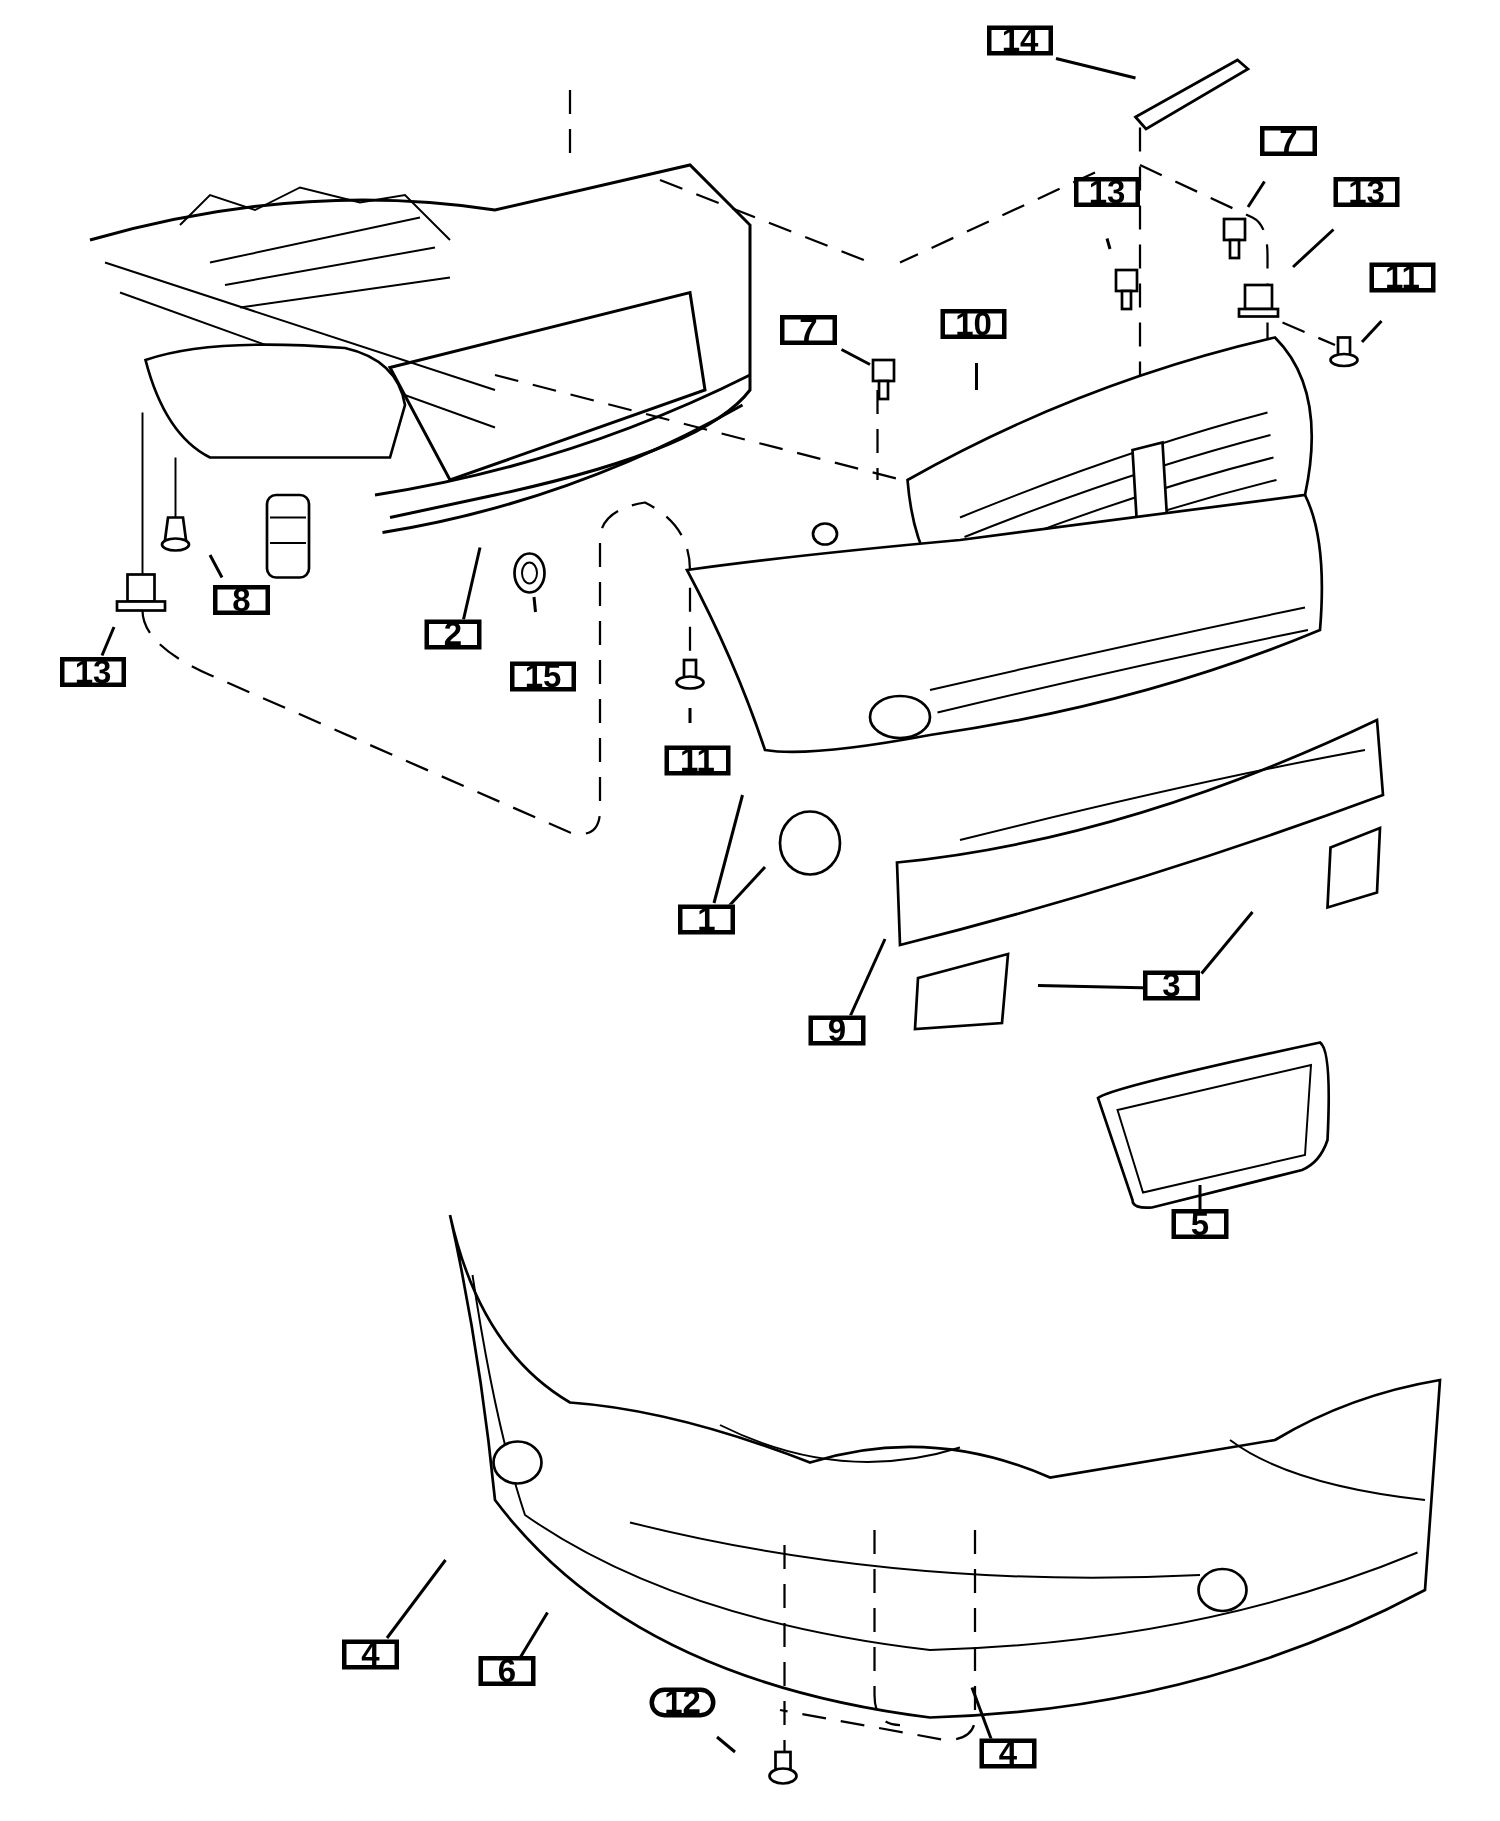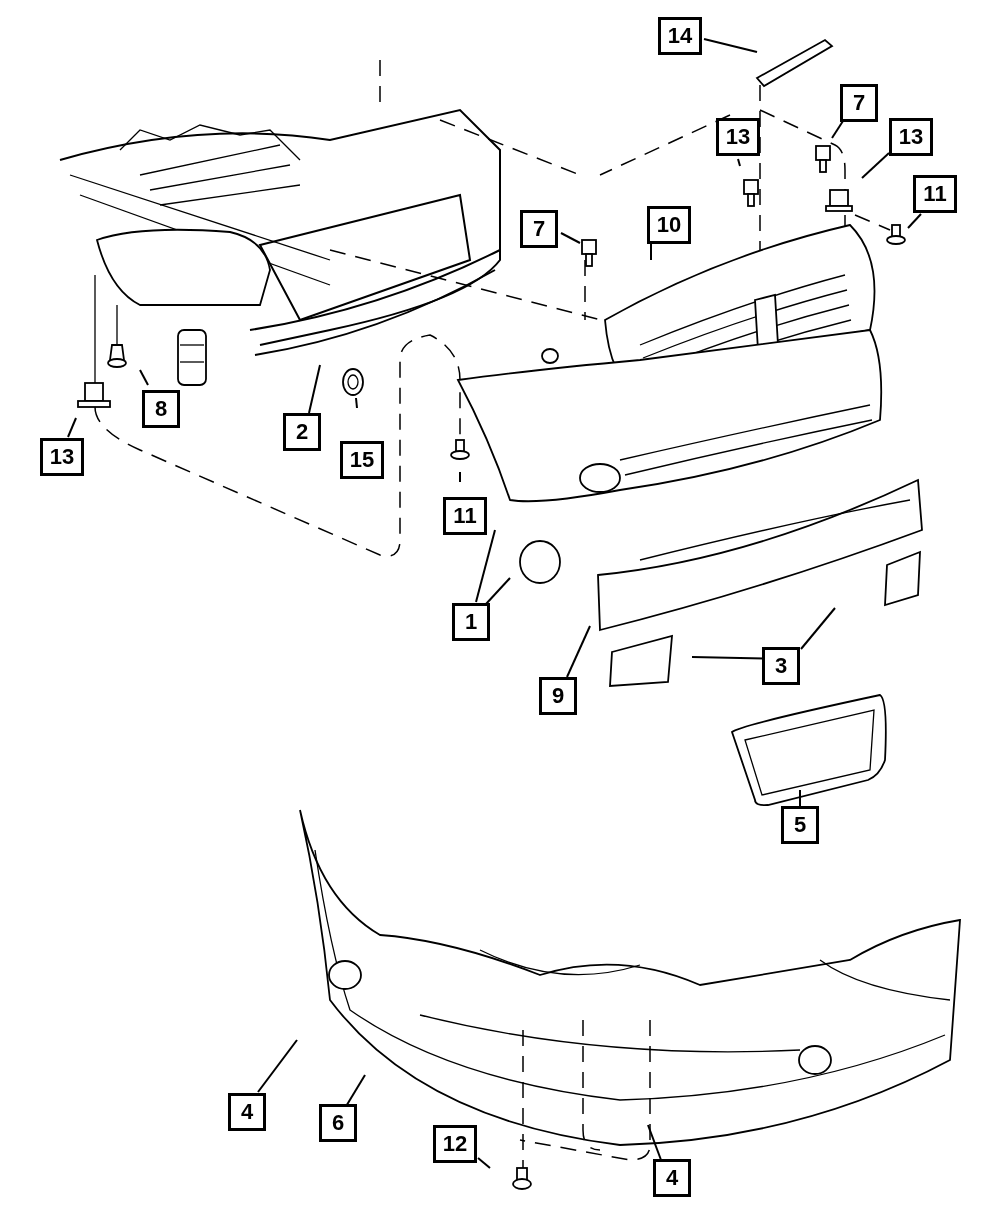--- a/index.html
+++ b/index.html
@@ -1,18 +1,18 @@
 <!DOCTYPE html>
 <html><head>
 <meta charset="utf-8">
 <style>
   html,body{margin:0;padding:0;background:#ffffff;}
   body{width:1000px;height:1214px;position:relative;overflow:hidden;font-family:"Liberation Sans",sans-serif;}
   #diagram{position:absolute;left:0;top:0;width:1000px;height:1214px;}
-  .callout{position:absolute;border:3px solid #000;background:#fff;display:flex;align-items:center;justify-content:center;font-weight:bold;font-size:22px;color:#000;box-sizing:border-box;height:38px;}
+  .callout{position:absolute;border:3px solid #000;background:#fff;display:flex;align-items:center;justify-content:center;font-weight:bold;font-size:22px;color:#000;box-sizing:border-box;height:20px;}
   .callout.one{width:38px;}
   .callout.two{width:44px;}
   .stroke{fill:none;stroke:#000;stroke-width:2;}
   .thin{fill:none;stroke:#000;stroke-width:1.3;}
   .dash{fill:none;stroke:#000;stroke-width:1.5;stroke-dasharray:16 10;}
   .lead{fill:none;stroke:#000;stroke-width:2;}
   .part{fill:#fff;stroke:#000;stroke-width:1.8;}
 </style>
 </head>
 <body>
@@ -168,26 +168,26 @@
   <line class="lead" x1="478" y1="1158" x2="490" y2="1168"></line>
   <line class="lead" x1="661" y1="1160" x2="648" y2="1125"></line>
 </svg>
 
 <div class="callout two" style="left:658px;top:17px;">14</div>
 <div class="callout one" style="left:840px;top:84px;">7</div>
 <div class="callout two" style="left:716px;top:118px;">13</div>
 <div class="callout two" style="left:889px;top:118px;">13</div>
 <div class="callout two" style="left:913px;top:175px;">11</div>
 <div class="callout one" style="left:520px;top:210px;">7</div>
-<div class="callout two" style="left:627px;top:206px;margin-left:20px;">10</div>
+<div class="callout two" style="left:627px;top:206px;">10</div>
 <div class="callout one" style="left:142px;top:390px;">8</div>
 <div class="callout one" style="left:283px;top:413px;">2</div>
 <div class="callout two" style="left:340px;top:441px;">15</div>
 <div class="callout two" style="left:40px;top:438px;">13</div>
 <div class="callout two" style="left:443px;top:497px;">11</div>
 <div class="callout one" style="left:452px;top:603px;">1</div>
 <div class="callout one" style="left:539px;top:677px;">9</div>
 <div class="callout one" style="left:762px;top:647px;">3</div>
 <div class="callout one" style="left:781px;top:806px;">5</div>
 <div class="callout one" style="left:228px;top:1093px;">4</div>
 <div class="callout one" style="left:319px;top:1104px;">6</div>
-<div class="callout two" style="left:433px;top:1125px;">12</div>
+<div class="callout two" style="left:433px;top:1125px;border-radius:10px;">12</div>
 <div class="callout one" style="left:653px;top:1159px;">4</div>
 
 </body></html>

